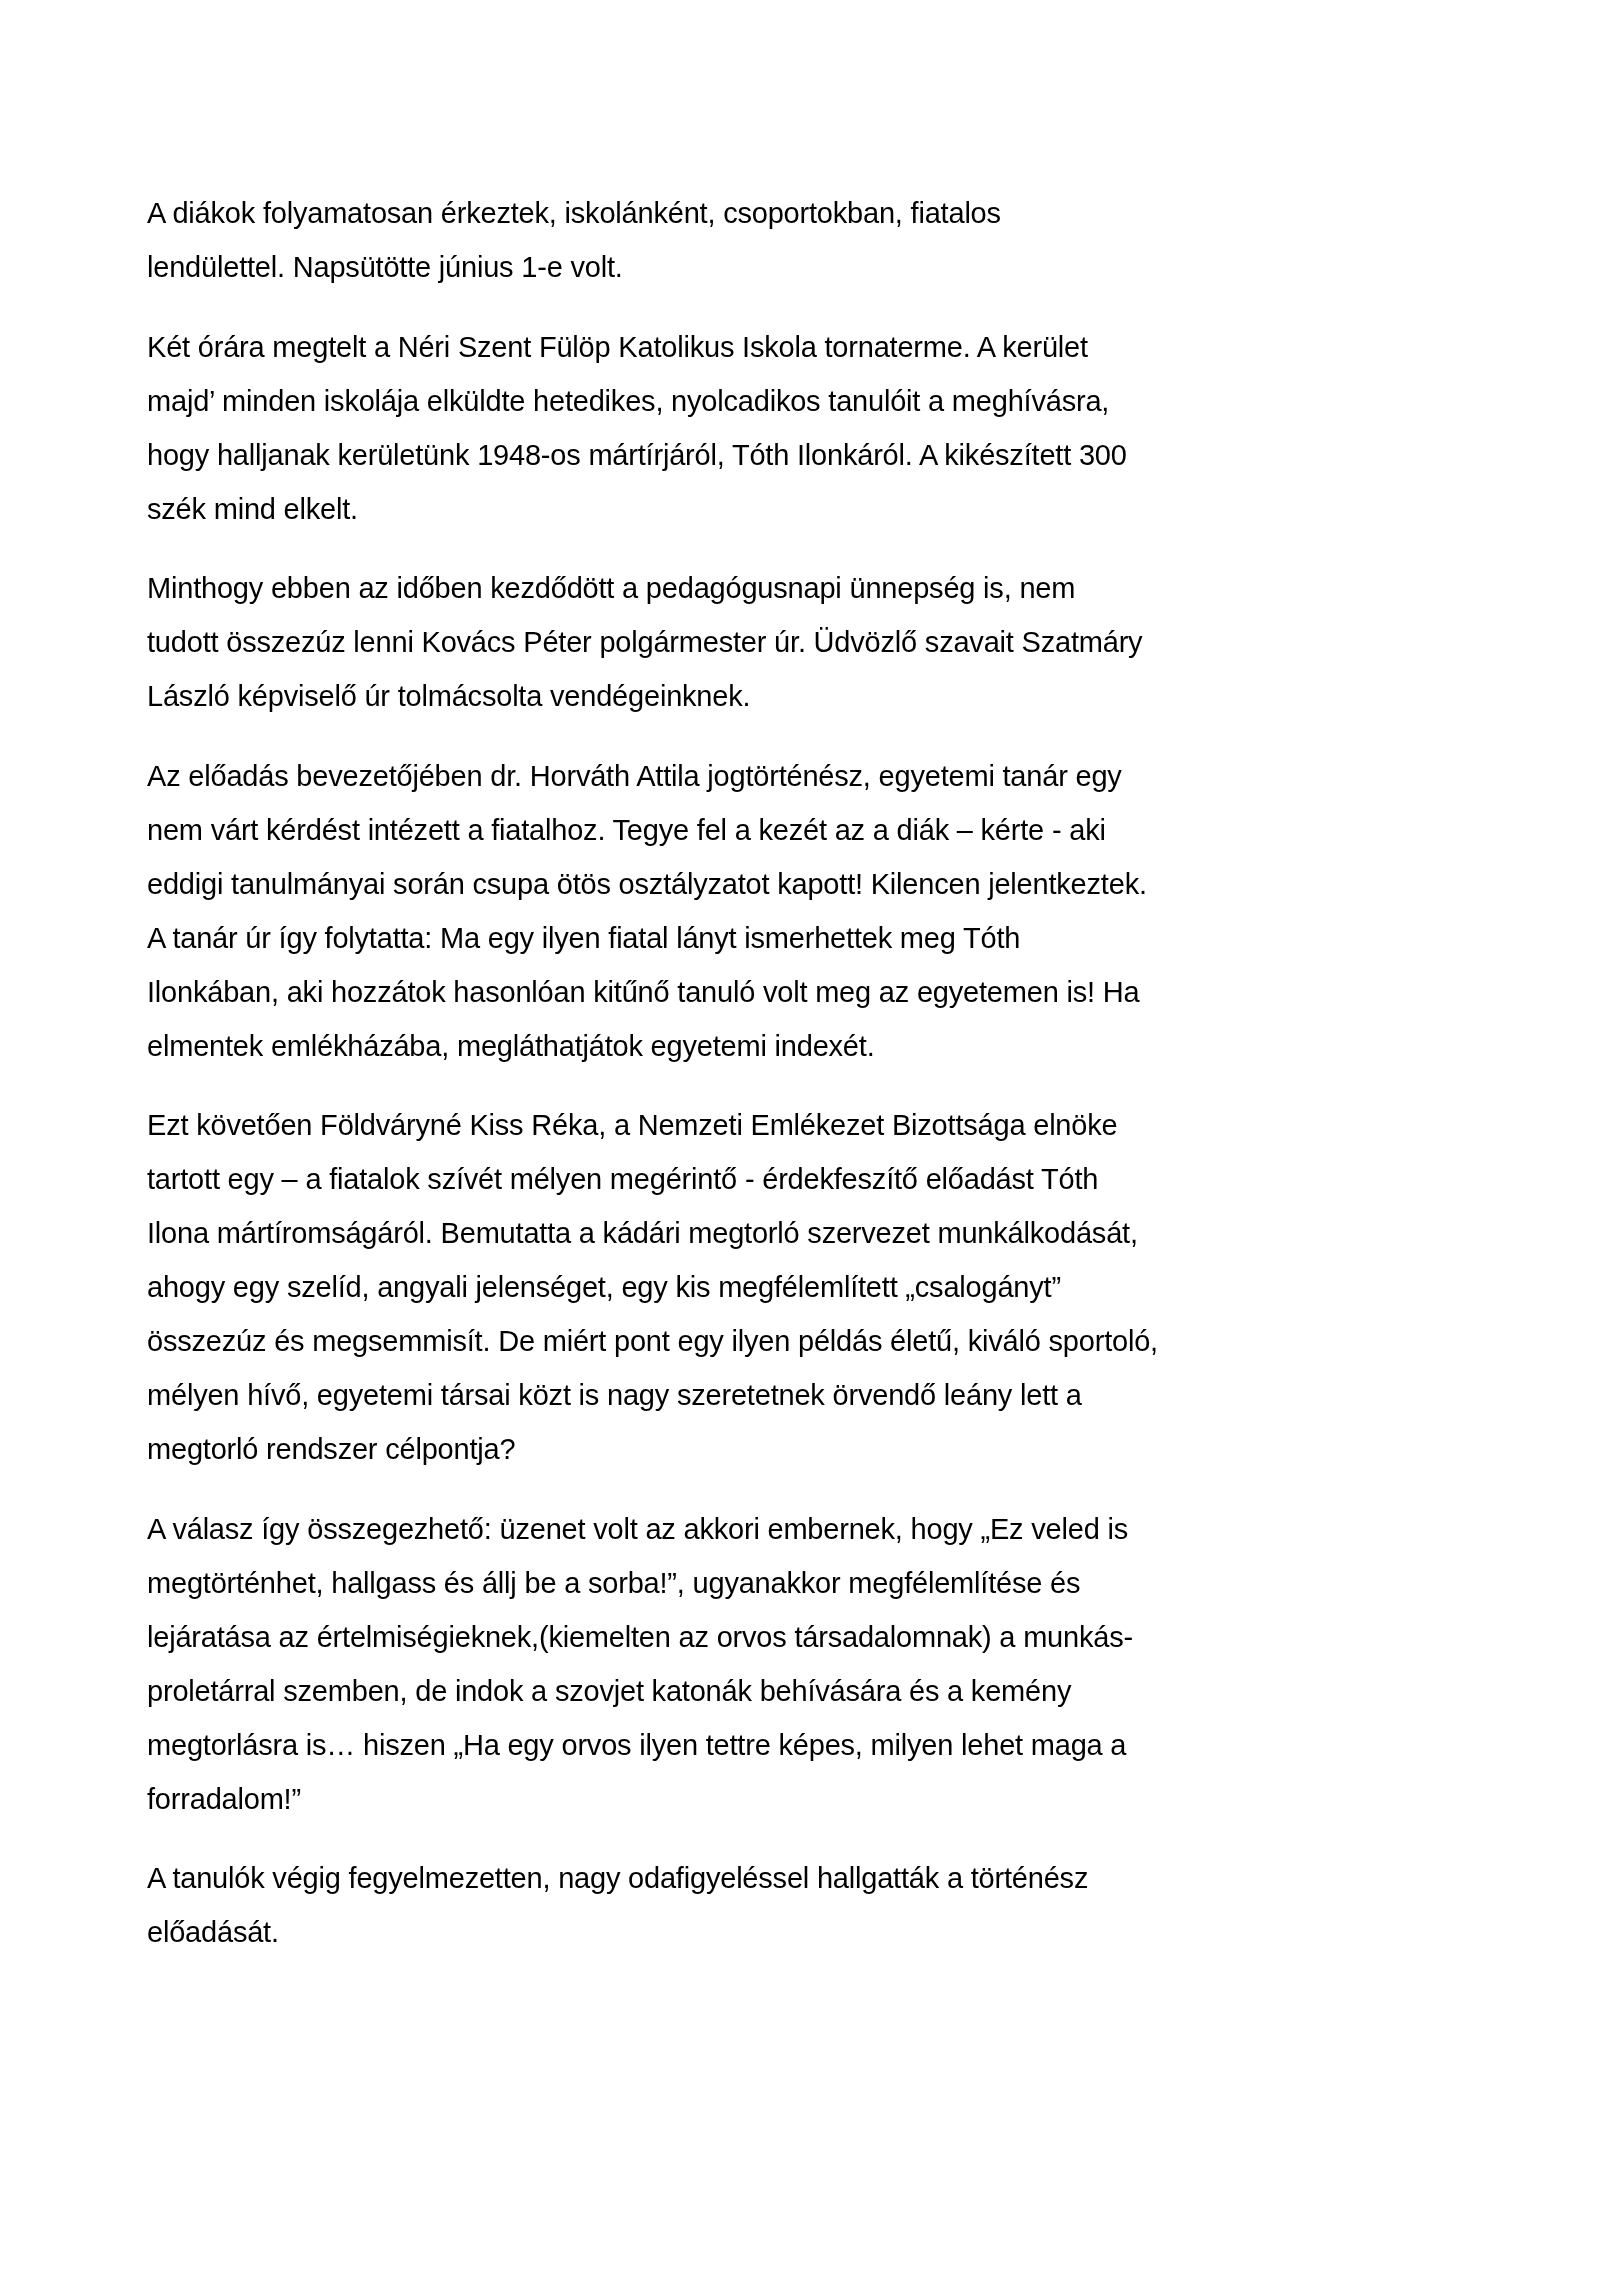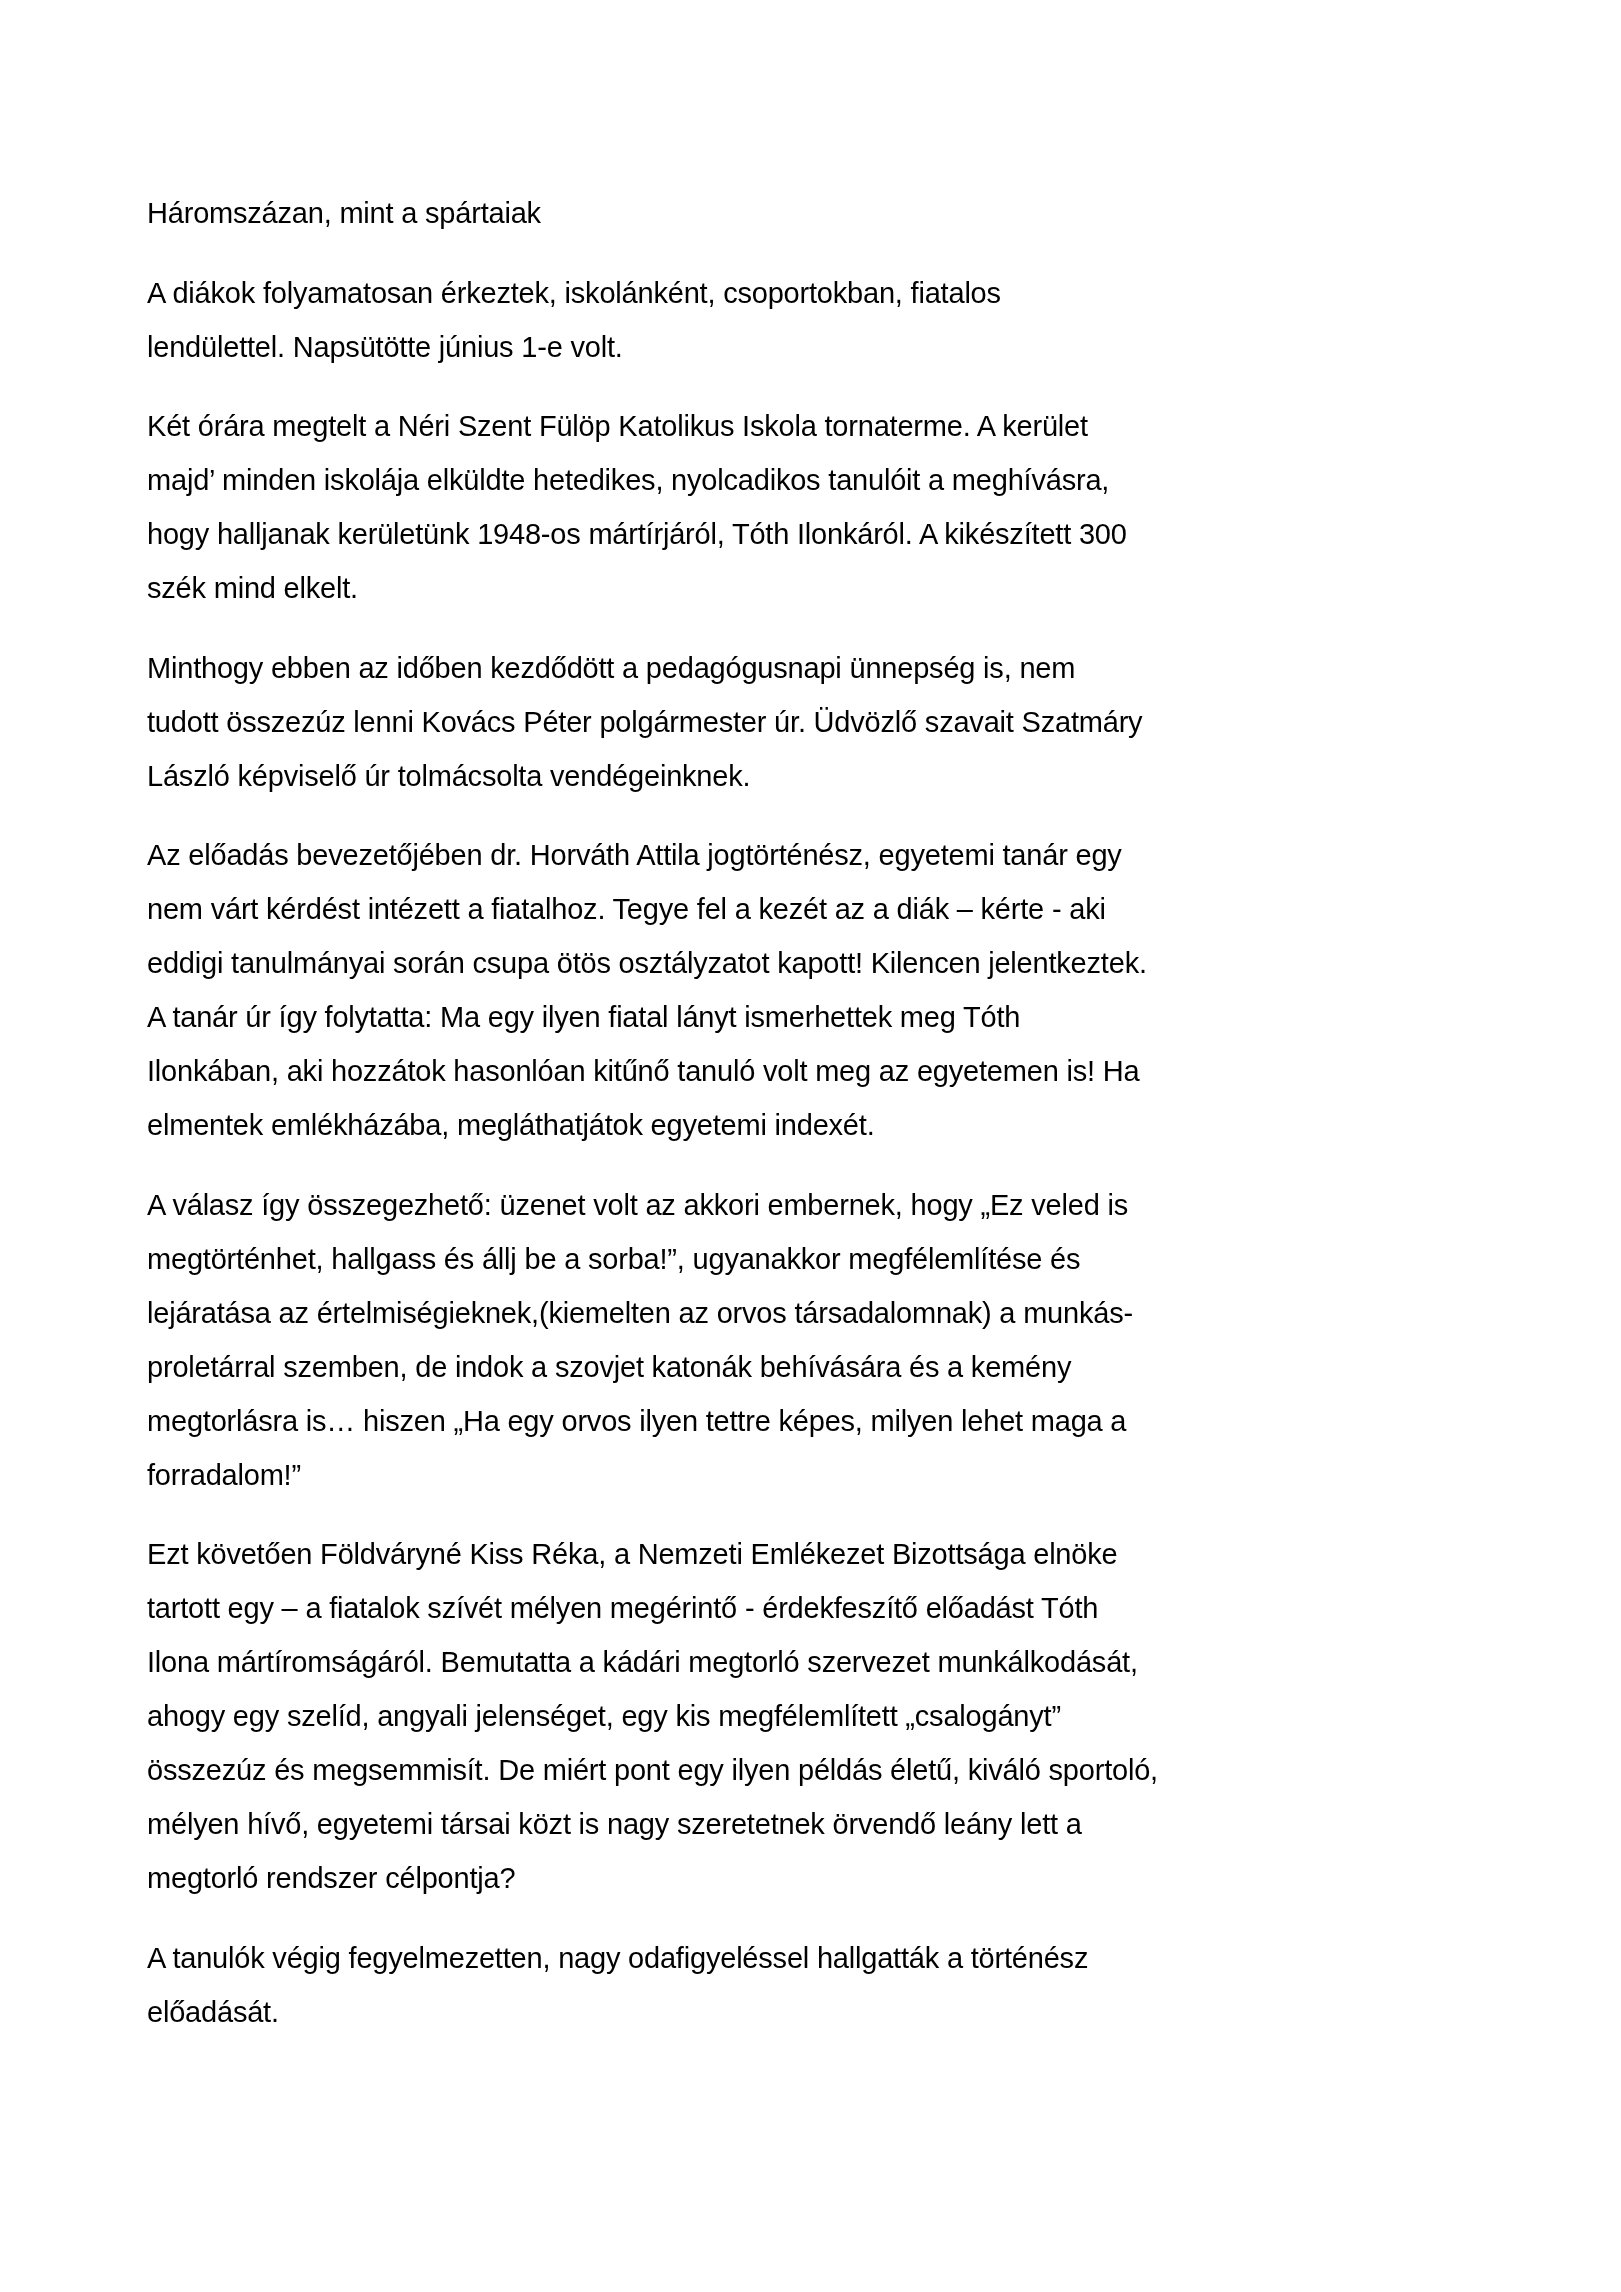--- a/index.html
+++ b/index.html
@@ -30,52 +30,51 @@
     text-align: left;
   }
   .title {
     font-weight: normal; 
   }
 </style>
 </head>
 <body>
 
 <div class="page">
-  <p class="para title">Háromszázan, mint a spártaiak</p>
 
   <p class="para">A diákok folyamatosan érkeztek, iskolánként, csoportokban, fiatalos
 lendülettel. Napsütötte június 1-e volt.</p>
 
   <p class="para">Két órára megtelt a Néri Szent Fülöp Katolikus Iskola tornaterme. A kerület
 majd’ minden iskolája elküldte hetedikes, nyolcadikos tanulóit a meghívásra,
 hogy halljanak kerületünk 1948-os mártírjáról, Tóth Ilonkáról. A kikészített 300
 szék mind elkelt.</p>
 
   <p class="para">Minthogy ebben az időben kezdődött a pedagógusnapi ünnepség is, nem
 tudott összezúz lenni Kovács Péter polgármester úr. Üdvözlő szavait Szatmáry
 László képviselő úr tolmácsolta vendégeinknek.</p>
 
   <p class="para">Az előadás bevezetőjében dr. Horváth Attila jogtörténész, egyetemi tanár egy
 nem várt kérdést intézett a fiatalhoz. Tegye fel a kezét az a diák – kérte - aki
 eddigi tanulmányai során csupa ötös osztályzatot kapott! Kilencen jelentkeztek.
 A tanár úr így folytatta: Ma egy ilyen fiatal lányt ismerhettek meg Tóth
 Ilonkában, aki hozzátok hasonlóan kitűnő tanuló volt meg az egyetemen is! Ha
 elmentek emlékházába, megláthatjátok egyetemi indexét.</p>
 
-  <p class="para">A válasz így összegezhető: üzenet volt az akkori embernek, hogy „Ez veled is
-megtörténhet, hallgass és állj be a sorba!”, ugyanakkor megfélemlítése és
-lejáratása az értelmiségieknek,(kiemelten az orvos társadalomnak) a munkás-
-proletárral szemben, de indok a szovjet katonák behívására és a kemény
-megtorlásra is… hiszen „Ha egy orvos ilyen tettre képes, milyen lehet maga a
-forradalom!”</p>
-
   <p class="para">Ezt követően Földváryné Kiss Réka, a Nemzeti Emlékezet Bizottsága elnöke
 tartott egy – a fiatalok szívét mélyen megérintő - érdekfeszítő előadást Tóth
 Ilona mártíromságáról. Bemutatta a kádári megtorló szervezet munkálkodását,
 ahogy egy szelíd, angyali jelenséget, egy kis megfélemlített „csalogányt”
 összezúz és megsemmisít. De miért pont egy ilyen példás életű, kiváló sportoló,
 mélyen hívő, egyetemi társai közt is nagy szeretetnek örvendő leány lett a
 megtorló rendszer célpontja?</p>
 
+  <p class="para">A válasz így összegezhető: üzenet volt az akkori embernek, hogy „Ez veled is
+megtörténhet, hallgass és állj be a sorba!”, ugyanakkor megfélemlítése és
+lejáratása az értelmiségieknek,(kiemelten az orvos társadalomnak) a munkás-
+proletárral szemben, de indok a szovjet katonák behívására és a kemény
+megtorlásra is… hiszen „Ha egy orvos ilyen tettre képes, milyen lehet maga a
+forradalom!”</p>
+
   <p class="para">A tanulók végig fegyelmezetten, nagy odafigyeléssel hallgatták a történész
 előadását.</p>
 </div>
 
 
 </body></html>

